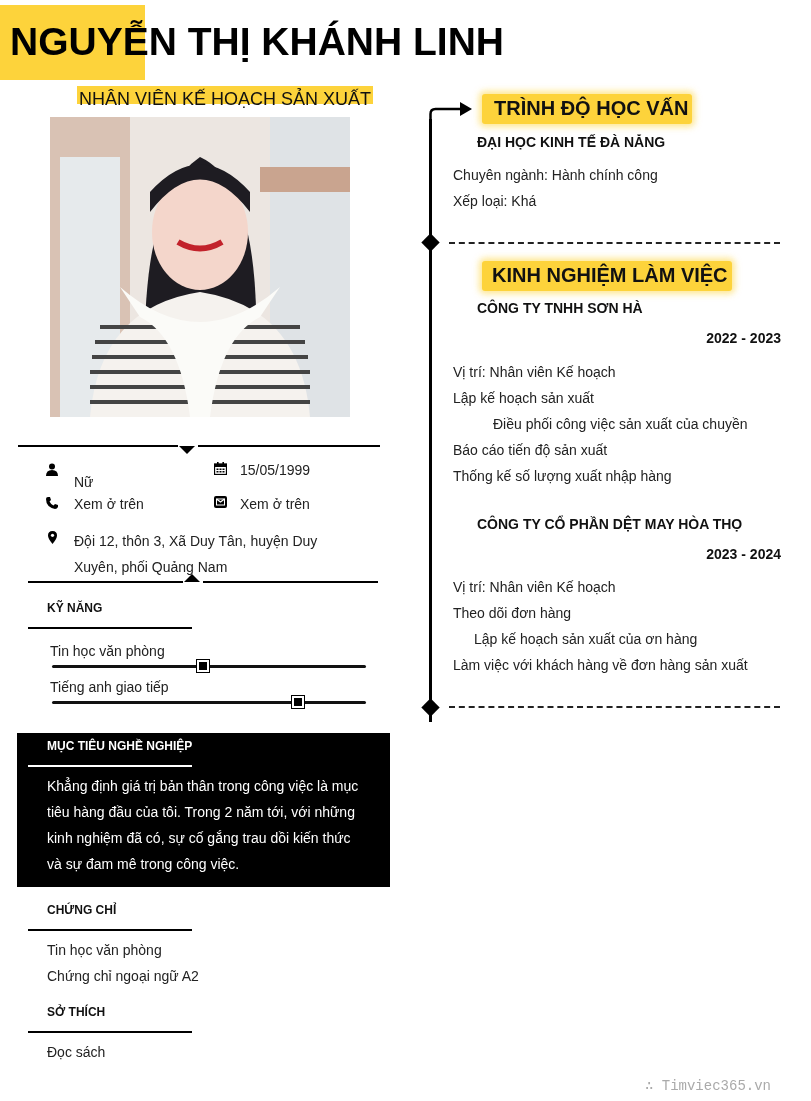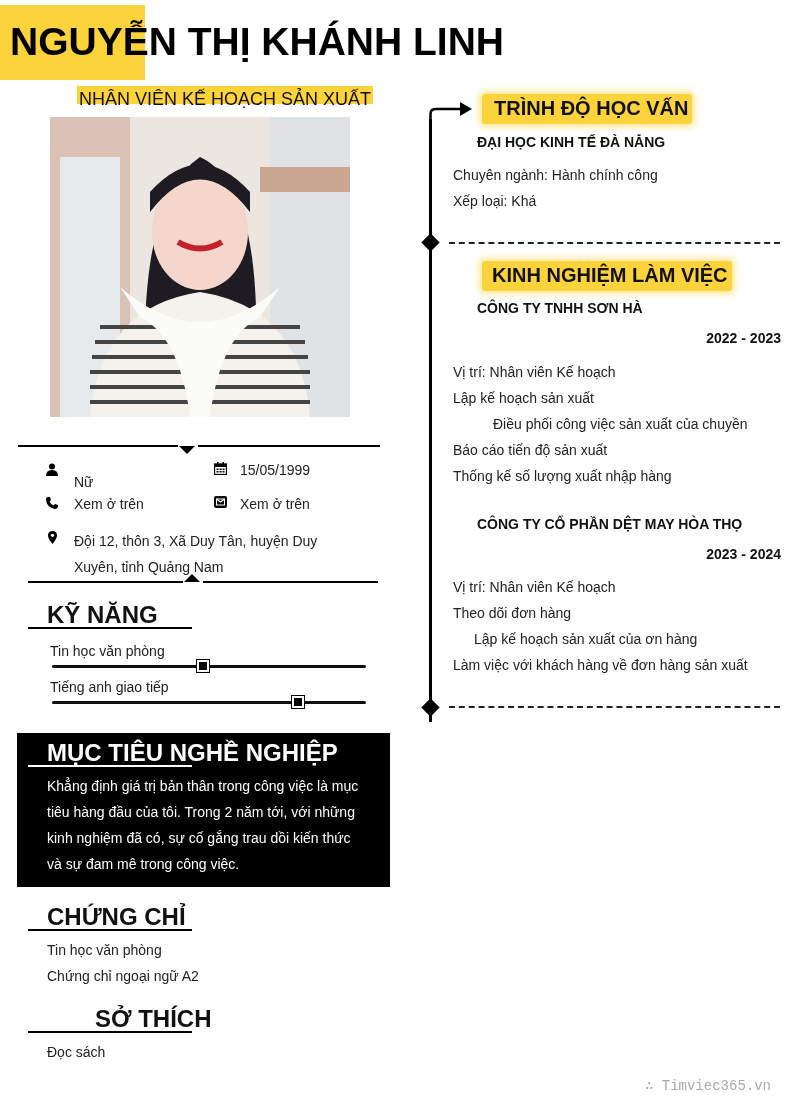--- a/index.html
+++ b/index.html
@@ -18,21 +18,21 @@
 
   
   .rule { height: 2px; background: #000; }
   .tri-down { width: 0; height: 0; border-left: 8px solid transparent; border-right: 8px solid transparent; border-top: 8px solid #000; }
   .tri-up { width: 0; height: 0; border-left: 8px solid transparent; border-right: 8px solid transparent; border-bottom: 8px solid #000; }
   .c-icon { width: 14px; height: 14px; display: flex; align-items: center; justify-content: center; }
   .c-text { font-size: 14px; color: #222; white-space: nowrap; }
   .addr { left: 74px; top: 528px; width: 260px; font-size: 14px; line-height: 26px; color: #222; }
 
   
-  .sec-h { font-size: 24px; font-weight: bold; color: #111; white-space: nowrap; }
+  .sec-h { font-size: 12px; font-weight: bold; color: #111; white-space: nowrap; }
   .sec-line { height: 2px; background: #000; }
 
   .skill-label { font-size: 14px; color: #222; white-space: nowrap; }
   .slider-track { height: 3px; background: #111; border-radius: 2px; }
   .slider-knob { width: 12px; height: 12px; background: #000; border: 2px solid #fff; outline: 1.5px solid #000; }
 
   .goal-box { left: 17px; top: 733px; width: 373px; height: 154px; background: #000; }
   .goal-h { color: #fff; }
   .goal-line { background: #fff; }
   .goal-text { left: 47px; top: 773px; width: 320px; font-size: 14px; line-height: 26px; color: #fff; }
@@ -128,21 +128,21 @@
     </svg>
 </div>
 <div class="abs c-text" style="left:240px; top:496px;">Xem ở trên</div>
 
 <div class="abs c-icon" style="left:45px; top:530px;">
   <svg width="9" height="13" viewBox="0 0 9 13">
       <path d="M4.5 0 Q9 0 9 4.5 Q9 7.5 4.5 13 Q0 7.5 0 4.5 Q0 0 4.5 0 Z" fill="#000"></path>
       <circle cx="4.5" cy="4.3" r="1.6" fill="#fff"></circle>
     </svg>
 </div>
-<div class="abs addr">Đội 12, thôn 3, Xã Duy Tân, huyện Duy Xuyên, tỉnh Quảng Nam</div>
+<div class="abs addr">Đội 12, thôn 3, Xã Duy Tân, huyện Duy Xuyên, phối Quảng Nam</div>
 
 <div class="abs rule" style="left:28px; top:581px; width:155px;"></div>
 <div class="abs tri-up" style="left:184px; top:574px;"></div>
 <div class="abs rule" style="left:203px; top:581px; width:175px;"></div>
 
 <div class="abs sec-h" style="left:47px; top:601px;">KỸ NĂNG</div>
 <div class="abs sec-line" style="left:28px; top:627px; width:164px;"></div>
 
 <div class="abs skill-label" style="left:50px; top:643px;">Tin học văn phòng</div>
 <div class="abs slider-track" style="left:52px; top:665px; width:314px;"></div>
@@ -155,21 +155,21 @@
 <div class="abs goal-box"></div>
 <div class="abs sec-h goal-h" style="left:47px; top:739px;">MỤC TIÊU NGHỀ NGHIỆP</div>
 <div class="abs sec-line goal-line" style="left:28px; top:765px; width:164px;"></div>
 <div class="abs goal-text">Khẳng định giá trị bản thân trong công việc là mục tiêu hàng đầu của tôi. Trong 2 năm tới, với những kinh nghiệm đã có, sự cố gắng trau dồi kiến thức và sự đam mê trong công việc.</div>
 
 <div class="abs sec-h" style="left:47px; top:903px;">CHỨNG CHỈ</div>
 <div class="abs sec-line" style="left:28px; top:929px; width:164px;"></div>
 <div class="abs list-item" style="left:47px; top:942px;">Tin học văn phòng</div>
 <div class="abs list-item" style="left:47px; top:968px;">Chứng chỉ ngoại ngữ A2</div>
 
-<div class="abs sec-h" style="left:47px; top:1005px;margin-left:48px;">SỞ THÍCH</div>
+<div class="abs sec-h" style="left:47px; top:1005px;">SỞ THÍCH</div>
 <div class="abs sec-line" style="left:28px; top:1031px; width:164px;"></div>
 <div class="abs list-item" style="left:47px; top:1044px;">Đọc sách</div>
 
 <svg class="abs" style="left:426px; top:100px;" width="50" height="24">
   <path d="M4.5 24 L4.5 14 Q4.5 9 9.5 9 L36 9" stroke="#000" stroke-width="2.5" fill="none"></path>
   <path d="M34 2 L46 9 L34 16 Z" fill="#000"></path>
 </svg>
 <div class="abs timeline"></div>
 
 <div class="abs r-h-bg" style="left:482px; top:94px; width:210px;"></div>

